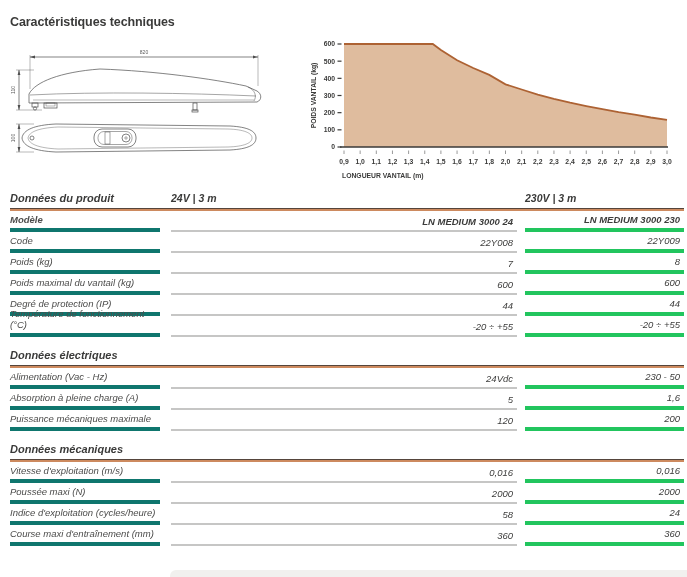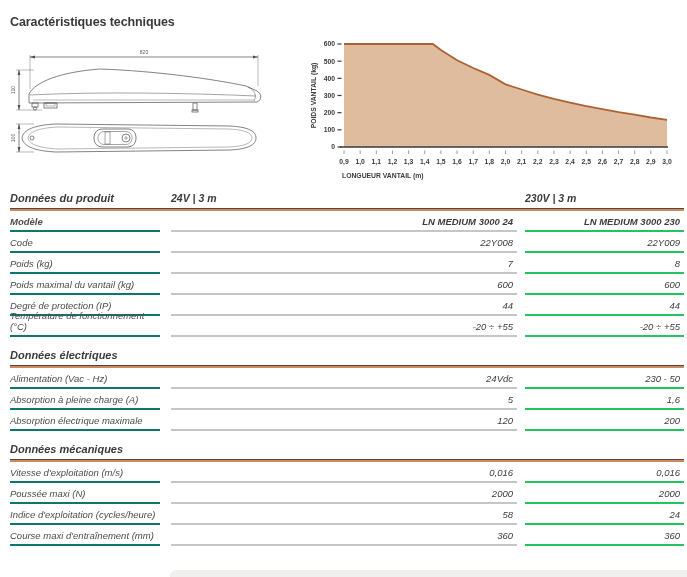--- a/index.html
+++ b/index.html
@@ -22,23 +22,23 @@
   .section{margin:0;}
   .section + .section{margin-top:12px;}
   .section-header{display:flex;align-items:flex-end;}
   .section-title{flex:1;font-size:11px;font-weight:bold;color:#3a3a39;}
   .col-header{font-size:10.5px;font-weight:bold;color:#3a3a39;text-align:left;padding-right:4px;box-sizing:border-box;}
   .col-header.c1{width:346px;}
   .col-header.c2{width:159px;margin-left:8px;}
   .sep{height:3px;margin-top:4px;background:linear-gradient(to bottom,#55453c 0,#55453c 1px,#cd8a5f 1px,#cd8a5f 3px);}
   .row{display:flex;height:21px;}
   .cell{display:flex;align-items:flex-end;box-sizing:border-box;font-size:9.5px;padding-bottom:3px;}
-  .cell.label{width:150px;border-bottom:2px solid #0f766e;color:#4c4c4b;margin-right:11px;}
+  .cell.label{width:150px;border-bottom:4px solid #0f766e;color:#4c4c4b;margin-right:11px;}
   .cell.v1{width:346px;border-bottom:2px solid #c6c6c5;justify-content:flex-end;padding-right:4px;color:#3c3c3b;}
-  .cell.v2{width:159px;border-bottom:2px solid #22c55e;justify-content:flex-end;padding-right:4px;margin-left:8px;color:#3c3c3b;}
+  .cell.v2{width:159px;border-bottom:4px solid #22c55e;justify-content:flex-end;padding-right:4px;margin-left:8px;color:#3c3c3b;}
   .row.bold .cell{font-weight:bold;}
   .footer-band{position:absolute;left:170px;right:0;top:570px;height:7px;background:#f1f0ee;border-radius:6px 0 0 0;}
 </style>
 </head>
 <body>
 
 <div class="page">
 
   <div class="page-title">Caractéristiques techniques</div>
 
@@ -208,21 +208,21 @@
           <div class="cell label">Alimentation (Vac - Hz)</div>
           <div class="cell v1">24Vdc</div>
           <div class="cell v2">230 - 50</div>
         </div>
         <div class="row">
           <div class="cell label">Absorption à pleine charge (A)</div>
           <div class="cell v1">5</div>
           <div class="cell v2">1,6</div>
         </div>
         <div class="row">
-          <div class="cell label">Absorption électrique maximale</div>
+          <div class="cell label">Puissance mécaniques maximale</div>
           <div class="cell v1">120</div>
           <div class="cell v2">200</div>
         </div>
       </div>
       <div class="section">
         <div class="section-header">
           <div class="section-title">Données mécaniques</div>
         </div>
         <div class="sep"></div>
         <div class="row">

